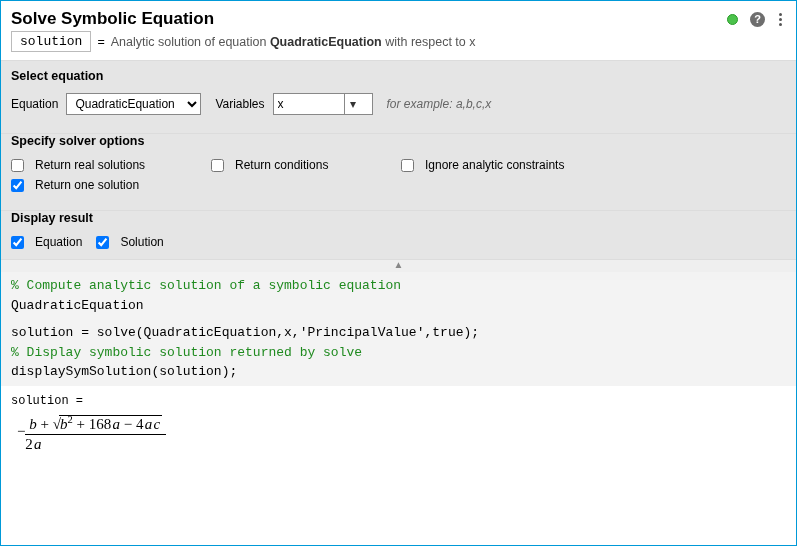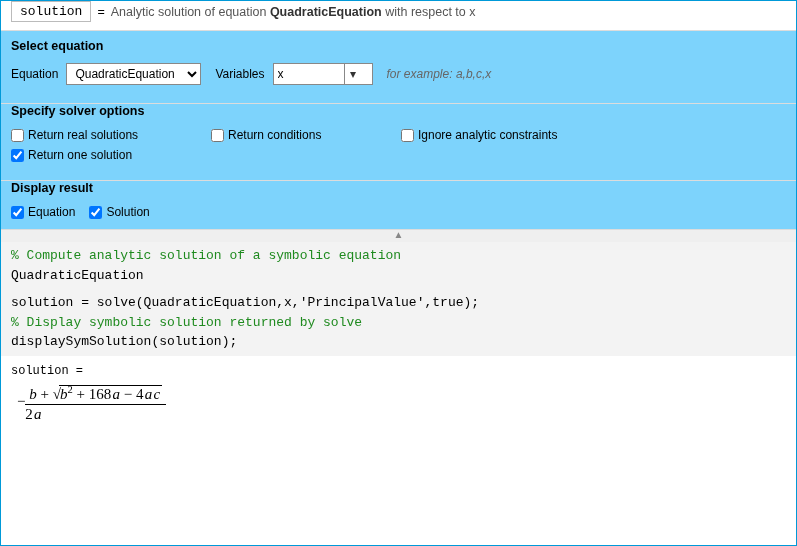--- a/index.html
+++ b/index.html
@@ -69,21 +69,21 @@
   .codebox {
     border: 1px solid #bbb;
     padding: 2px 8px;
     font-family: "Consolas","Courier New",monospace;
     font-size: 13px;
     background: #fff;
   }
   .subheader .desc { color: #555; }
   .subheader .eqname { font-weight: bold; color: #333; }
   .section-bar {
-    background: #7dd3fc;
+    background: #e5e5e5;
     border-top: 1px solid #dcdcdc;
     padding: 8px 10px 18px 10px;
   }
   .section-title {
     font-weight: bold;
     font-size: 12.5px;
     margin-bottom: 10px;
   }
   .row {
     display: flex;
@@ -124,21 +124,21 @@
     font-style: italic;
     color: #666;
     margin-left: 6px;
   }
   .checkgrid {
     display: grid;
     grid-template-columns: 200px 190px 260px;
     row-gap: 6px;
     margin-top: 2px;
   }
-  .chk { display: inline-flex; align-items: center; gap: 4px; }
+  .chk { display: inline-flex; align-items: center; gap: 11px; }
   .chk input { margin: 0; }
   .display-row { display: flex; gap: 14px; }
   .collapse-bar {
     height: 13px;
     background: #efefef;
     border-top: 1px solid #dcdcdc;
     text-align: center;
     color: #888;
     font-size: 10px;
     line-height: 9px;
@@ -178,20 +178,30 @@
   .solution-label {
     font-family: "Consolas","Courier New",monospace;
     font-size: 12px;
     margin-bottom: 6px;
   }
 </style>
 </head>
 <body>
 
 <div class="panel">
+  <div class="header">
+    <div class="header-title">Solve Symbolic Equation</div>
+    <div class="status-dot"></div>
+    <div class="help-icon">?</div>
+    <div class="kebab">
+        <span></span>
+        <span></span>
+        <span></span>
+      </div>
+  </div>
 
   <div class="subheader">
     <span class="codebox">solution</span>
     <span>=</span>
     <span class="desc">
       <span>Analytic solution of equation </span><span class="eqname">QuadraticEquation</span><span> with respect to x</span>
     </span>
   </div>
 
   <div class="section-bar">

